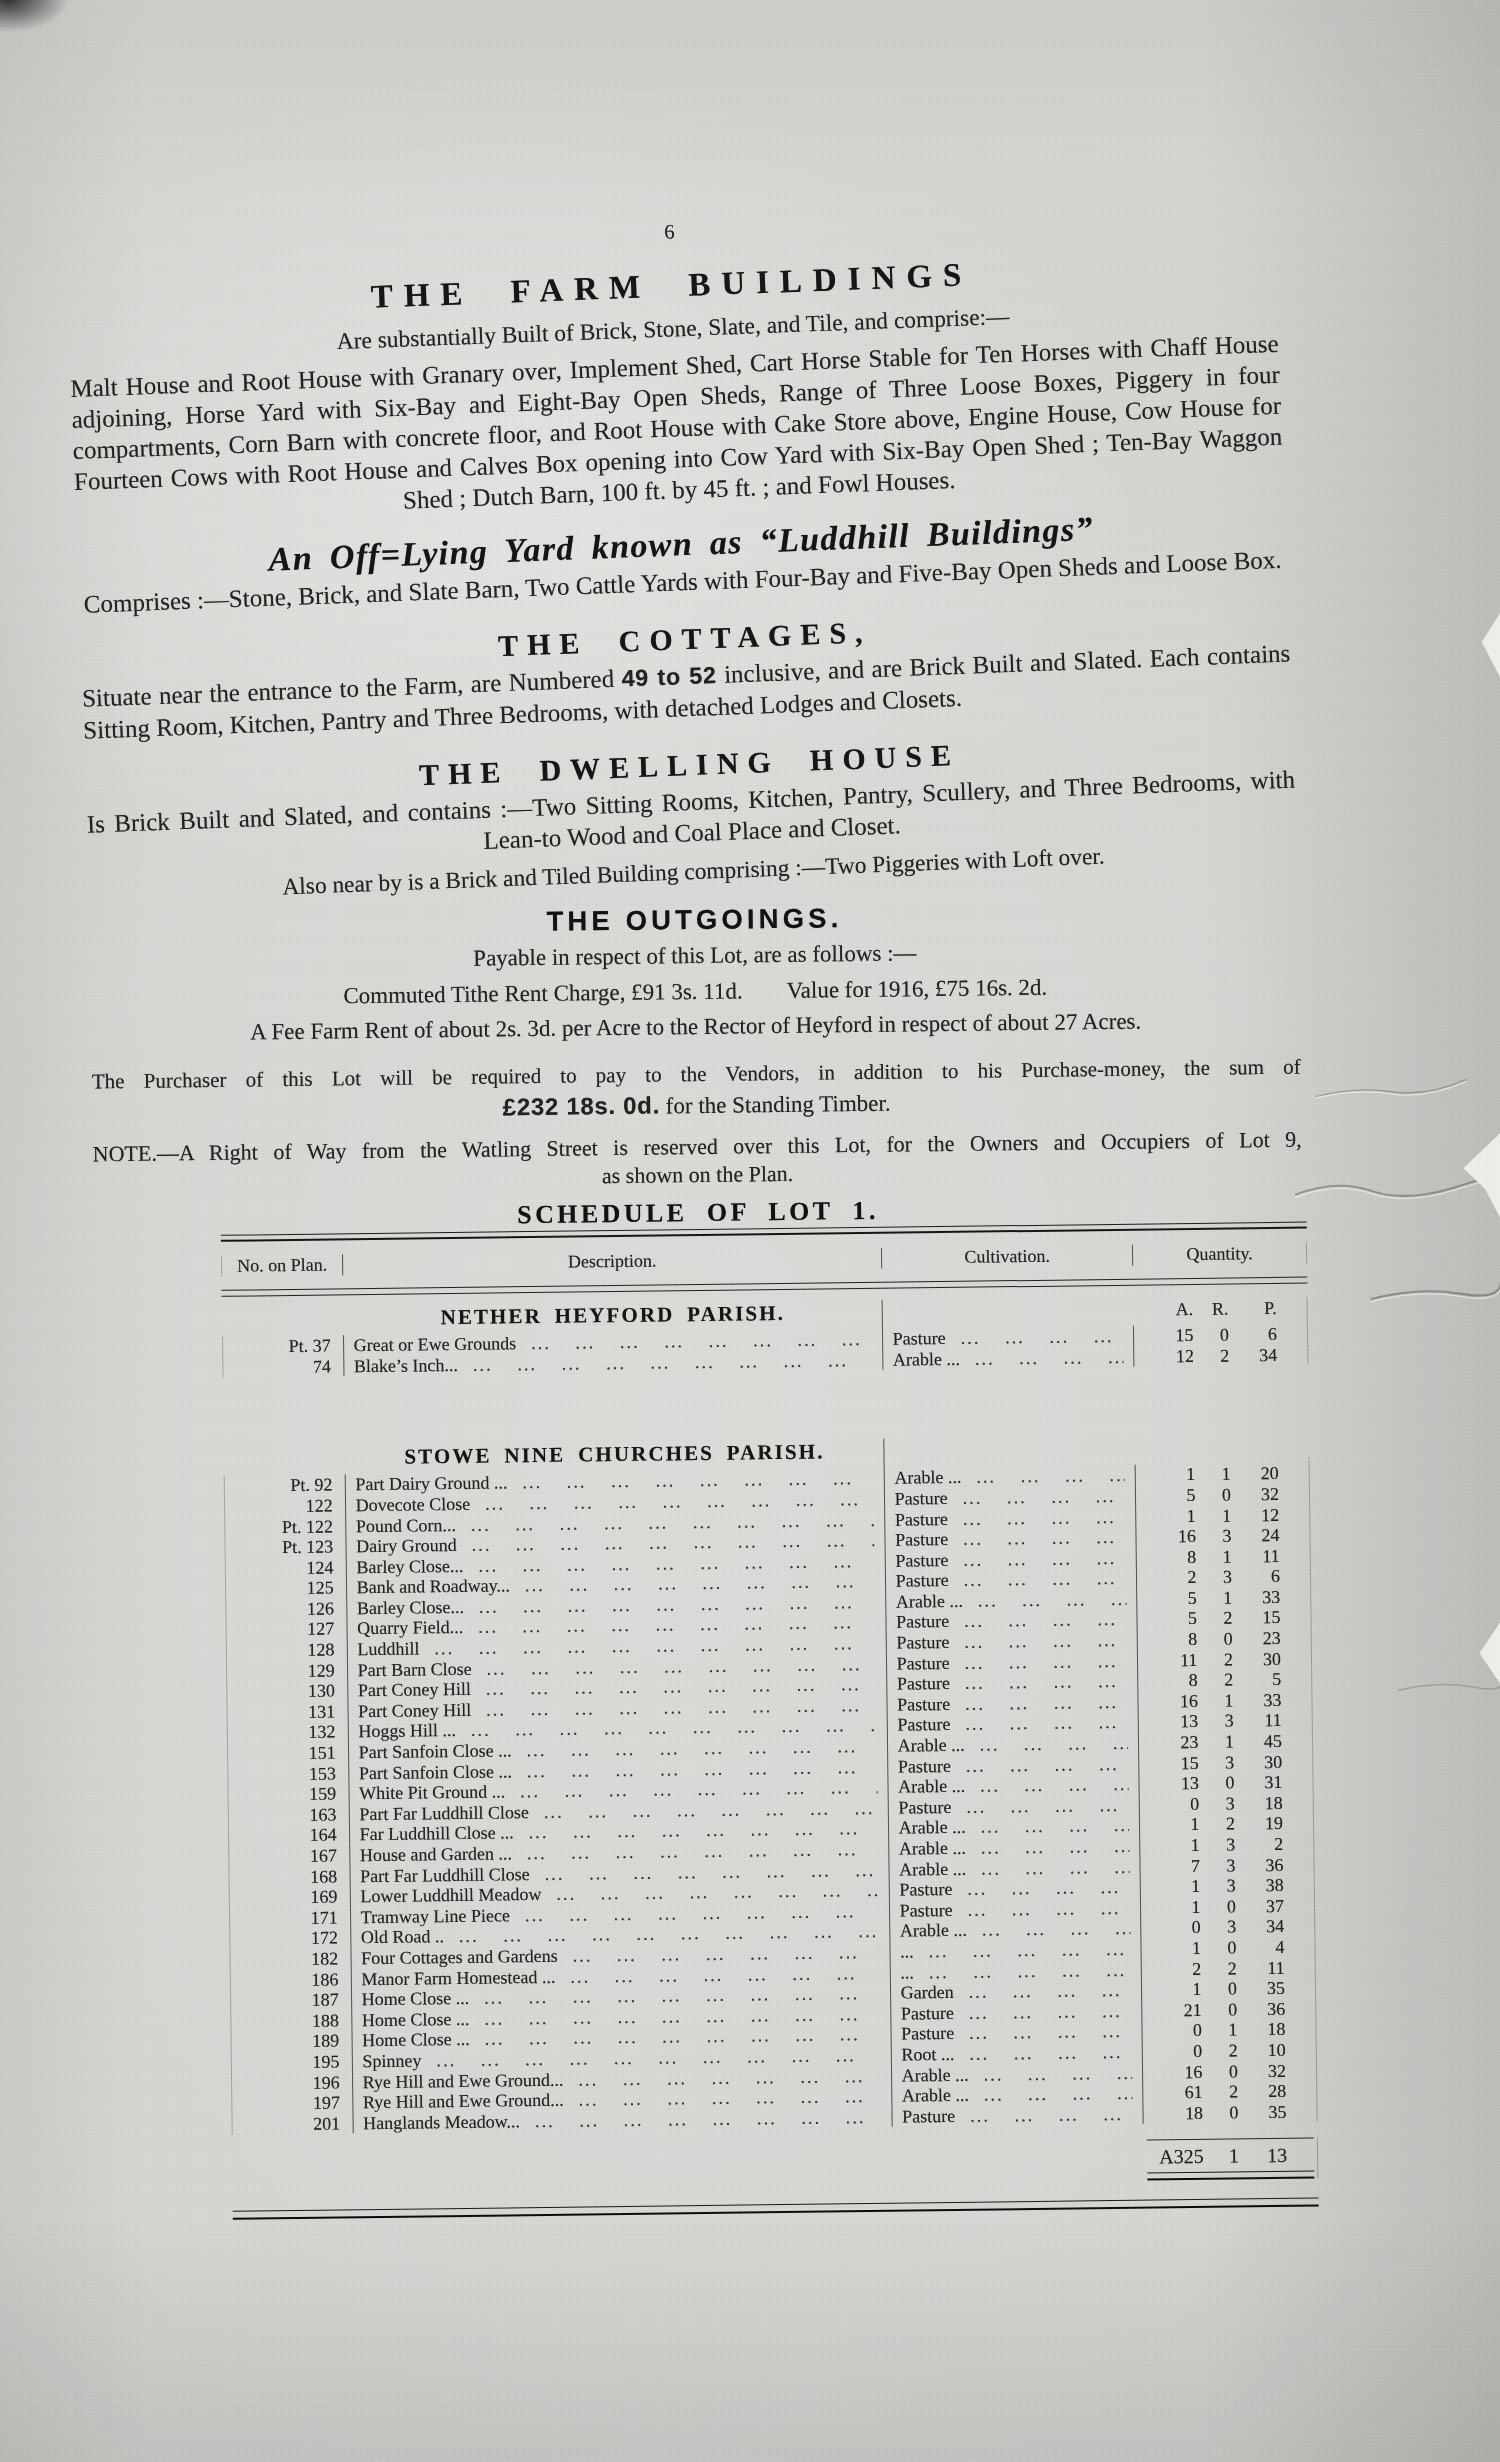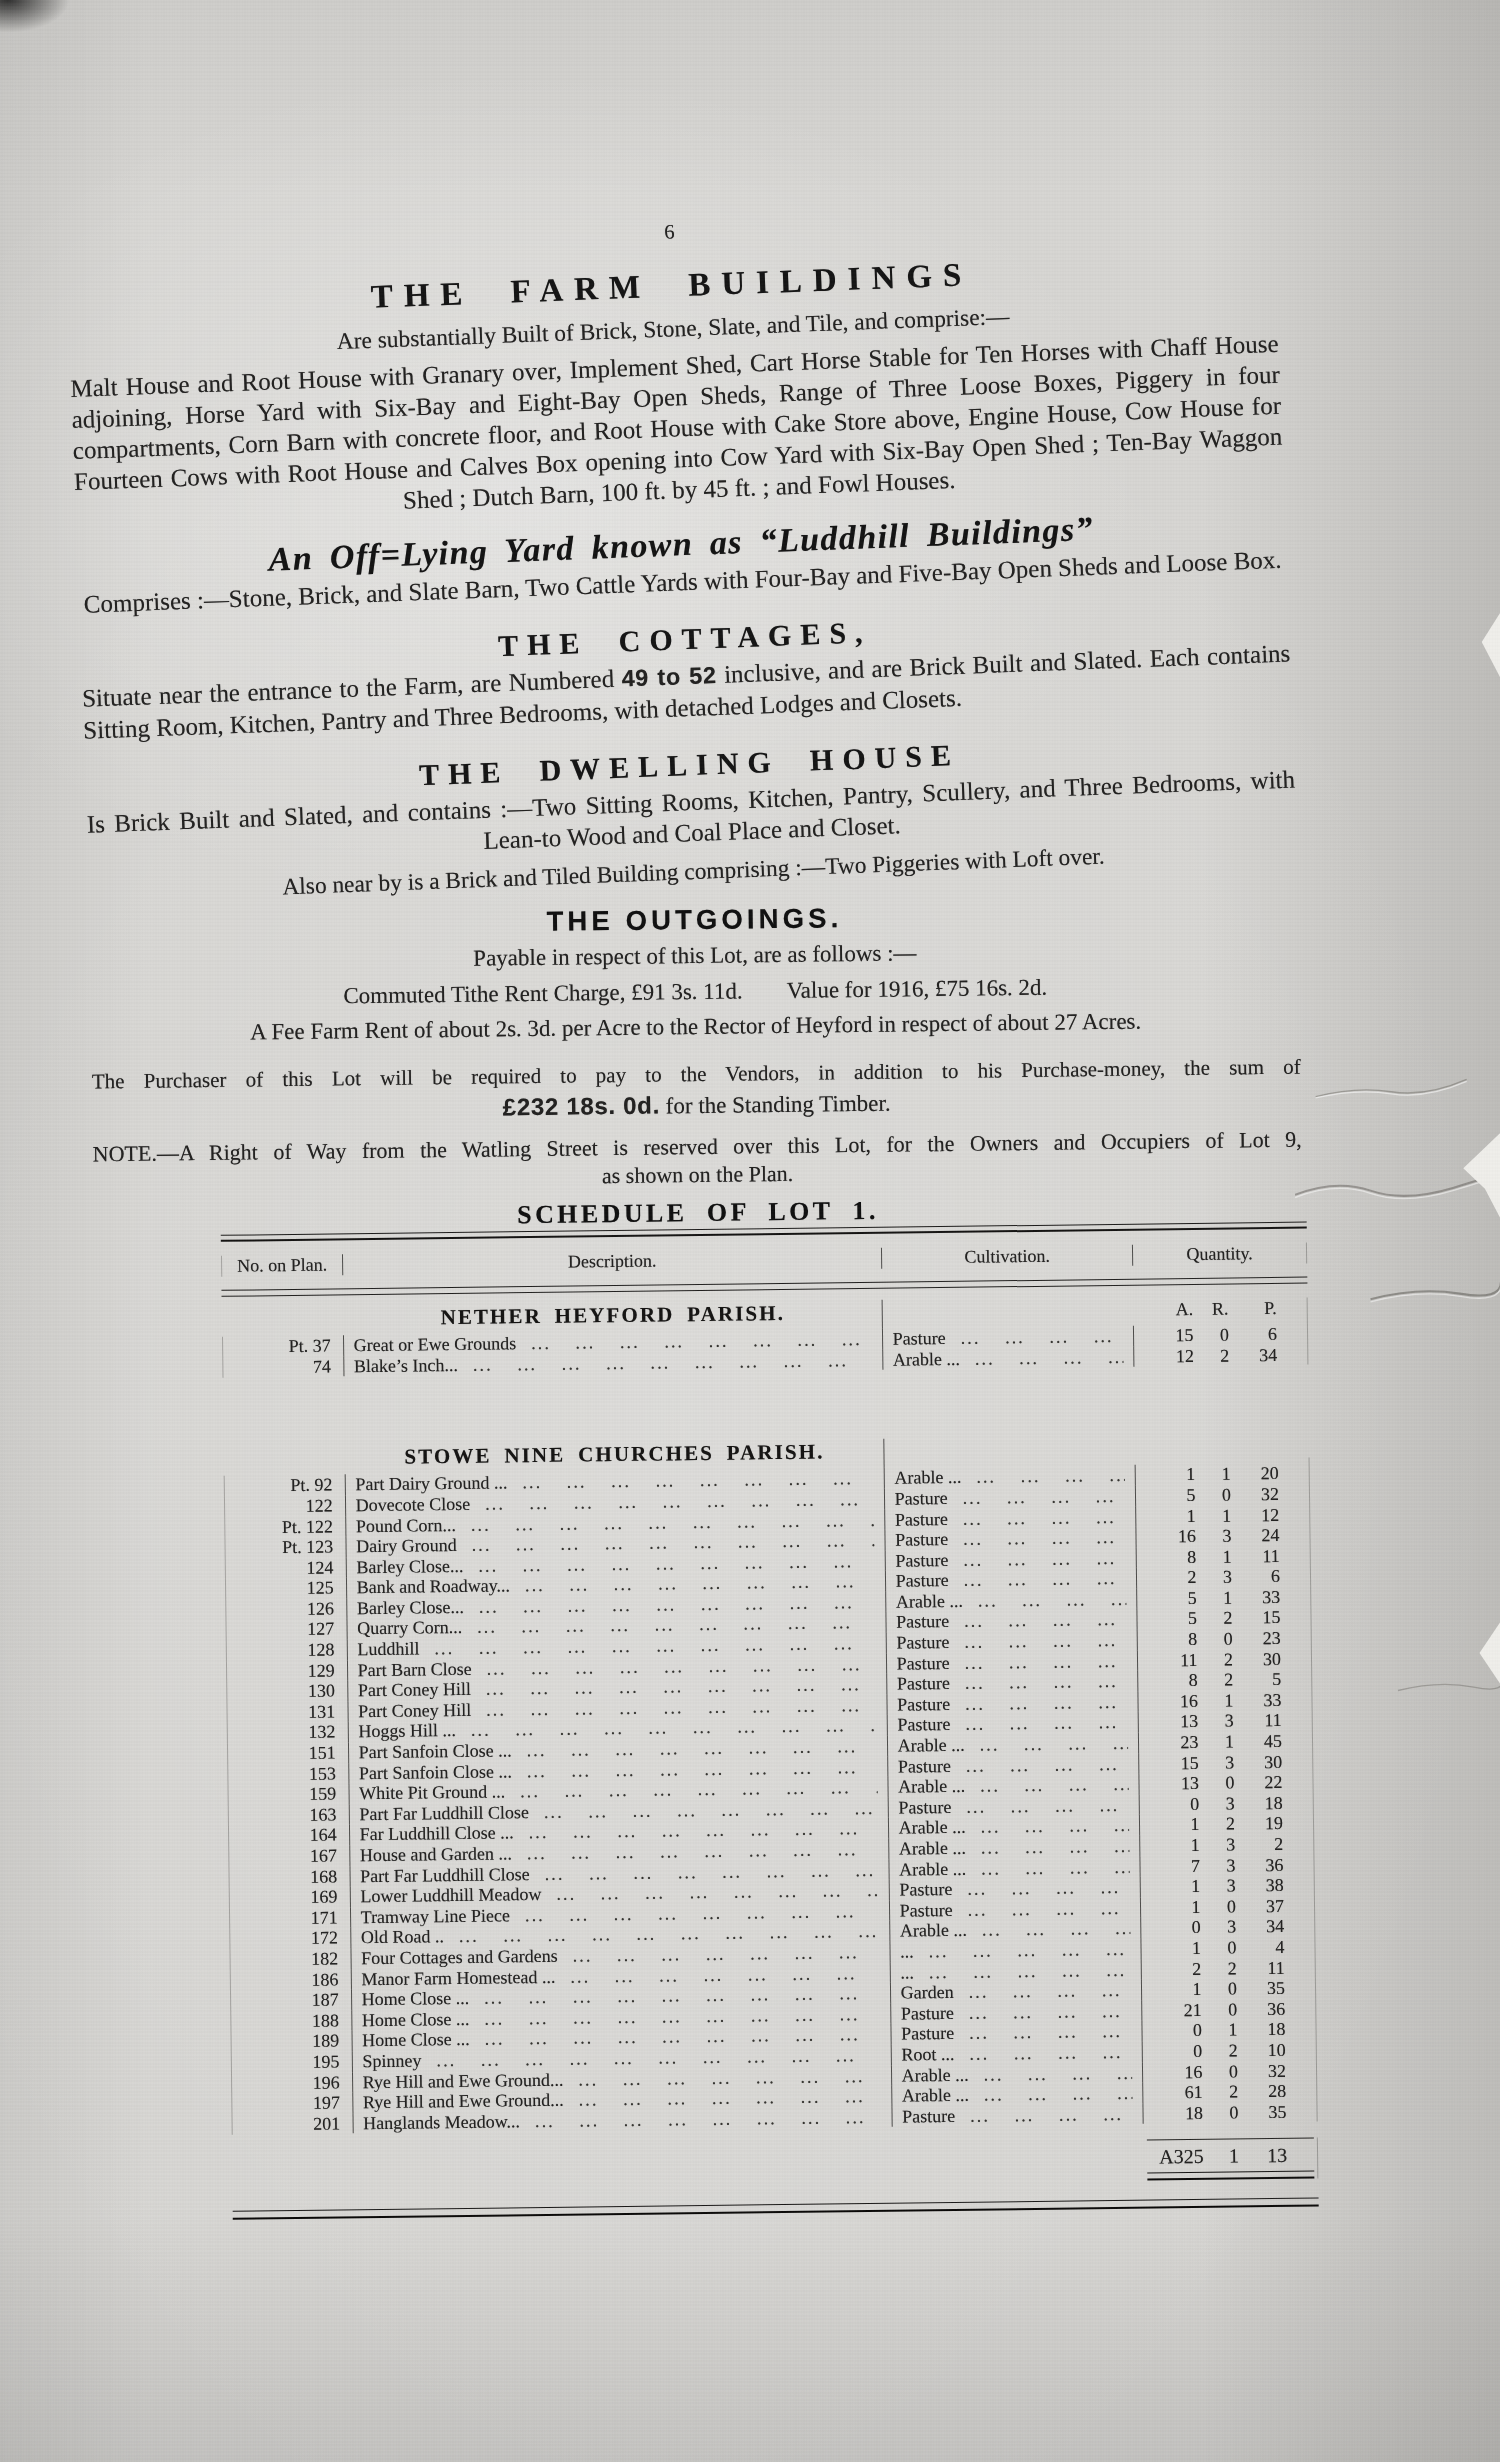--- a/index.html
+++ b/index.html
@@ -311,21 +311,21 @@
     <div class="qty edge-r">
       <span class="q-a">5</span>
       <span class="q-r">1</span>
       <span class="q-p">33</span>
     </div>
   </div>
 
   <div class="trow data-row">
     <div class="cell vl edge-l c-no">127</div>
     <div class="cell vl c-desc">
-              <span class="lbl">Quarry Corn...</span>
+              <span class="lbl">Quarry Field...</span>
               <span class="dots">... ... ... ... ... ... ... ... ... ... ... ... </span>
             </div>
     <div class="cell vl c-cult">
               <span class="lbl">Pasture</span>
               <span class="dots">... ... ... ... ... ... ... ... ... ... ... ... </span>
             </div>
     <div class="qty edge-r">
       <span class="q-a">5</span>
       <span class="q-r">2</span>
       <span class="q-p">15</span>
@@ -457,21 +457,21 @@
               <span class="lbl">White Pit Ground ...</span>
               <span class="dots">... ... ... ... ... ... ... ... ... ... ... ... </span>
             </div>
     <div class="cell vl c-cult">
               <span class="lbl">Arable ...</span>
               <span class="dots">... ... ... ... ... ... ... ... ... ... ... ... </span>
             </div>
     <div class="qty edge-r">
       <span class="q-a">13</span>
       <span class="q-r">0</span>
-      <span class="q-p">22</span>
+      <span class="q-p">31</span>
     </div>
   </div>
 
   <div class="trow data-row">
     <div class="cell vl edge-l c-no">163</div>
     <div class="cell vl c-desc">
               <span class="lbl">Part Far Luddhill Close</span>
               <span class="dots">... ... ... ... ... ... ... ... ... ... ... ... </span>
             </div>
     <div class="cell vl c-cult">

